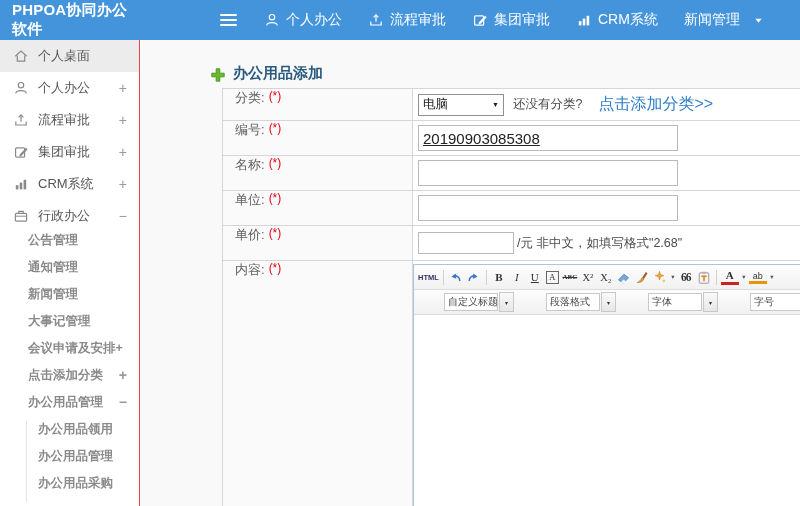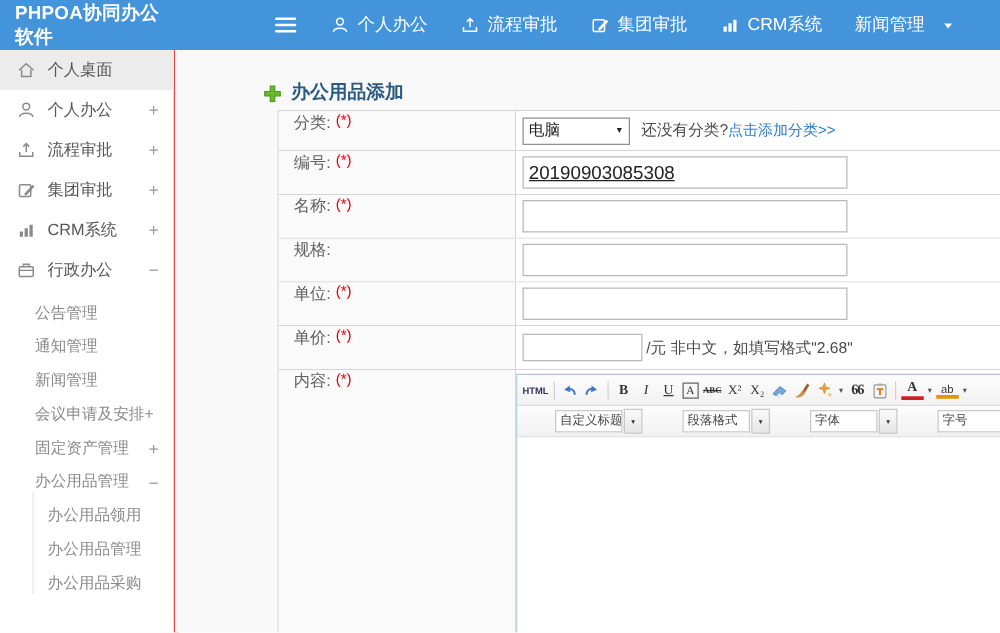--- a/index.html
+++ b/index.html
@@ -21,22 +21,22 @@
 
   
   .sidebar{position:absolute;top:40px;left:0;width:139px;height:466px;background:#fff;
            border-right:4px solid #ef4444;overflow:hidden;}
   .s-item{height:32px;display:flex;align-items:center;position:relative;color:#555;
           font-size:13px;cursor:pointer;}
   .s-item.active{background:#ececec;}
   .s-item .ic{width:16px;height:16px;margin:0 9px 0 13px;color:#8a8a8a;flex:0 0 auto;}
   .s-item .ic svg{width:16px;height:16px;display:block;}
   .s-item .tg,.s-sub .tg{position:absolute;right:12px;color:#999;font-size:14px;}
-  .s-sub{height:27px;display:flex;align-items:flex-end;padding-left:28px;color:#8a8a8a;
-         font-size:12.5px;cursor:pointer;position:relative;white-space:nowrap;}
+  .s-sub{height:27px;display:flex;align-items:flex-start;padding-left:28px;color:#8a8a8a;
+         font-size:12.5px;cursor:pointer;position:relative;white-space:nowrap;font-weight:bold;}
   .subsub{margin-left:26px;border-left:1px solid #e3e3e3;}
   .subsub .s-sub{padding-left:11px;}
 
   
   .content{position:absolute;left:140px;top:40px;width:660px;height:466px;background:#f9f9f9;overflow:hidden;}
   .title-row{position:absolute;left:70px;top:24px;display:flex;align-items:flex-end;gap:7px;}
   .title-row .plus{width:16px;height:16px;}
   .title-row .plus svg{width:16px;height:16px;display:block;}
   .page-title{margin:0;font-size:15px;font-weight:bold;color:#2b5a80;}
 
@@ -47,21 +47,21 @@
       display:flex;padding-left:12px;font-size:13px;color:#5f5f5f;box-sizing:border-box;}
   .fv{flex:1;display:flex;align-items:center;padding-left:5px;background:#fff;position:relative;}
   .req{color:#e60012;font-style:normal;margin-left:4px;font-size:12px;}
 
   .select{display:inline-flex;align-items:center;justify-content:space-between;width:86px;height:22px;
           border:1px solid #8f8f8f;background:#fff;font-size:12.5px;color:#222;padding:0 4px;
           box-sizing:border-box;cursor:pointer;}
   .selcaret{font-size:7px;color:#222;}
   .hint{font-size:12.5px;color:#4a4a4a;margin-left:9px;}
   .price-hint{font-size:12.5px;color:#4a4a4a;margin-left:3px;}
-  .link{font-size:12px;color:#2e7dc9;margin-left:0;cursor:pointer;text-decoration:none;}
+  .link{font-size:16px;color:#2e7dc9;margin-left:16px;cursor:pointer;text-decoration:none;}
   .ti{height:24px;border:1px solid #b9b9b9;font-size:15px;color:#222;padding:0 4px;background:#fff;
       font-family:inherit;box-sizing:content-box;}
   .wide{width:250px;text-decoration:underline;}
   .narrow{width:86px;height:20px;font-size:13px;}
 
   
   .editor{position:absolute;left:0;top:3px;right:-2px;height:340px;border:1px solid #aec6dc;background:#fff;}
   .tbar{display:flex;align-items:center;height:24px;background:linear-gradient(#fdfdfd,#f1f1f1);
         border-bottom:1px solid #dcdcdc;padding:0 3px;overflow:hidden;white-space:nowrap;}
   .tb-icon{height:18px;min-width:16px;padding:0 1px;display:inline-flex;align-items:center;justify-content:center;
@@ -215,25 +215,28 @@
     </div>
     <div class="s-sub" data-name="sidebar-item-announcement-mgmt">
       <span data-name="sidebar-item-label">公告管理</span>
     </div>
     <div class="s-sub" data-name="sidebar-item-notice-mgmt">
       <span data-name="sidebar-item-label">通知管理</span>
     </div>
     <div class="s-sub" data-name="sidebar-item-news-mgmt">
       <span data-name="sidebar-item-label">新闻管理</span>
     </div>
+    <div class="s-sub" data-name="sidebar-item-memorabilia-mgmt">
+      <span data-name="sidebar-item-label">大事记管理</span>
+    </div>
     <div class="s-sub" data-name="sidebar-item-meeting-request">
       <span data-name="sidebar-item-label">会议申请及安排+</span>
     </div>
     <div class="s-sub" data-name="sidebar-item-fixed-assets-mgmt">
-      <span data-name="sidebar-item-label">固定资产管理</span>
+      <span data-name="sidebar-item-label">点击添加分类</span>
       <span class="tg" data-name="expand-toggle">+</span>
     </div>
     <div class="s-sub" data-name="sidebar-item-office-supplies-mgmt">
       <span data-name="sidebar-item-label">办公用品管理</span>
       <span class="tg" data-name="expand-toggle">−</span>
     </div>
     <div class="subsub" data-name="supplies-submenu">
       <div class="s-sub" data-name="sidebar-item-supplies-claim">
         <span data-name="sidebar-item-label">办公用品领用</span>
       </div>
@@ -286,28 +289,20 @@
     <div class="frow" style="height:34px" data-name="form-row-name">
       <div class="fl">
         <span data-name="name-label">名称:</span>
         <em class="req" data-name="required-mark">(*)</em>
       </div>
       <div class="fv">
         <input class="ti wide" data-name="name-input" value="" style="">
       </div>
     </div>
 
-    <div class="frow" style="height:34px" data-name="form-row-spec">
-      <div class="fl">
-        <span data-name="spec-label">规格:</span>
-      </div>
-      <div class="fv">
-        <input class="ti wide" data-name="spec-input" value="" style="">
-      </div>
-    </div>
 
     <div class="frow" style="height:34px" data-name="form-row-unit">
       <div class="fl">
         <span data-name="unit-label">单位:</span>
         <em class="req" data-name="required-mark">(*)</em>
       </div>
       <div class="fv">
         <input class="ti wide" data-name="unit-input" value="" style="">
       </div>
     </div>

